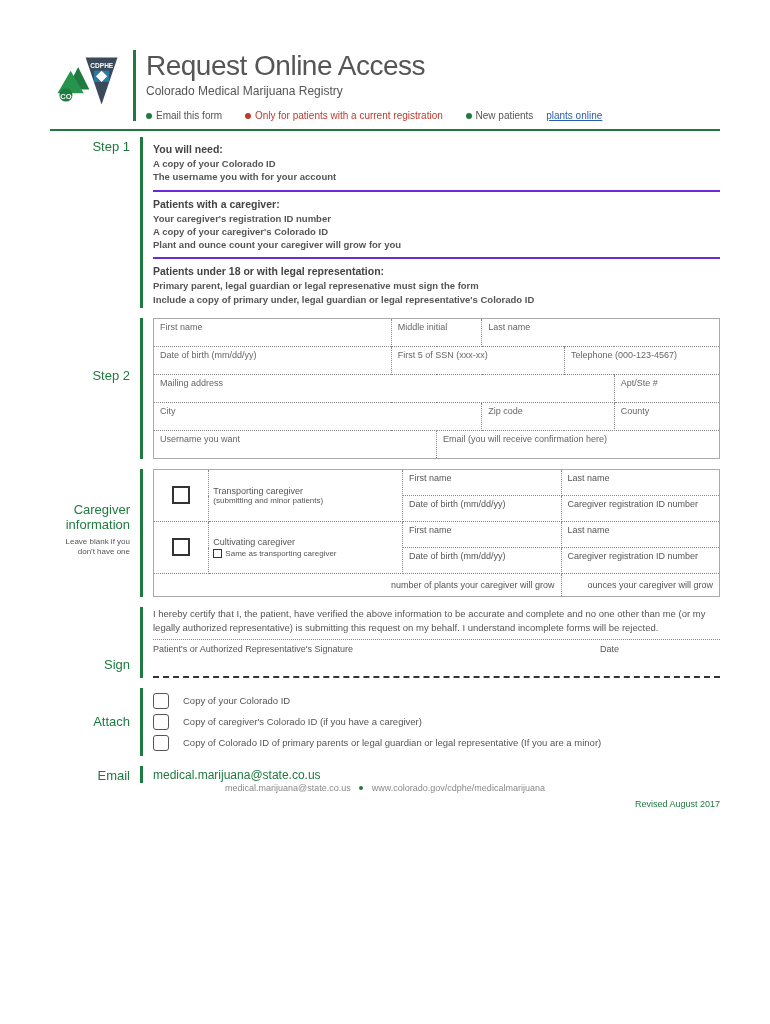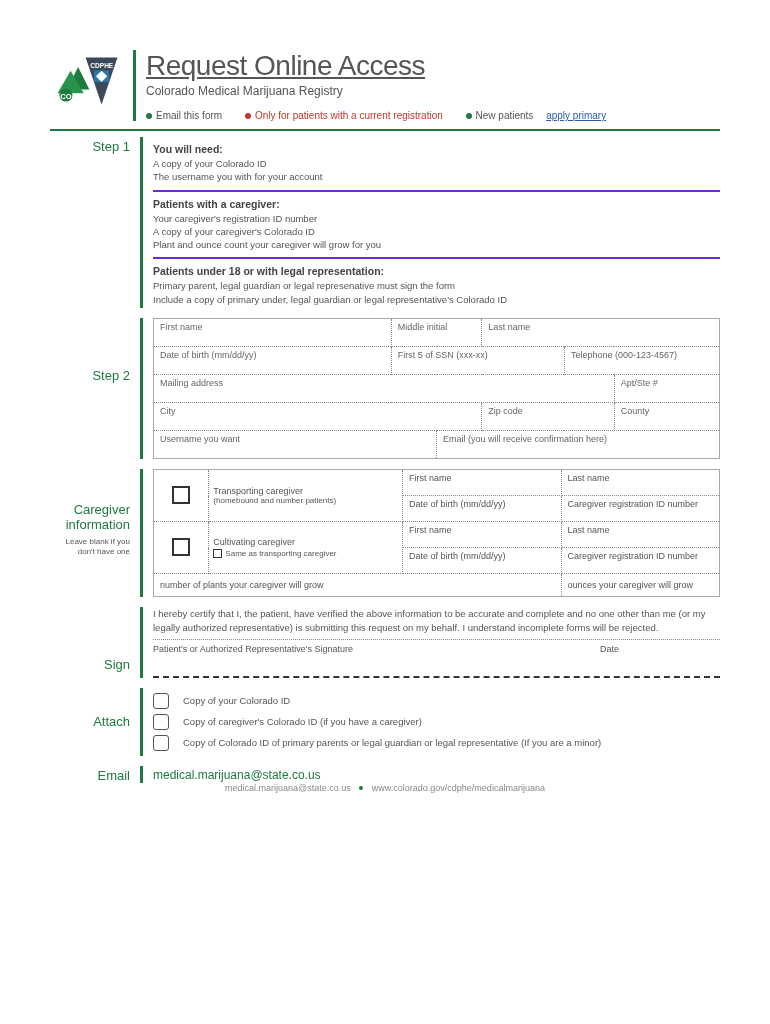--- a/index.html
+++ b/index.html
@@ -1,53 +1,53 @@
 <!DOCTYPE html>
 <html><head>
 <meta charset="utf-8">
 <style>
   * { box-sizing: border-box; margin: 0; padding: 0; }
   body { font-family: Arial, Helvetica, sans-serif; font-size: 10px; color: #555; background: #fff; width: 770px; }
   .page { padding: 50px 50px 30px 50px; }
   .header-row { display: flex; align-items: flex-start; border-bottom: 2px solid #1e7a3f; padding-bottom: 8px; margin-bottom: 6px; }
   .logo { width: 75px; margin-right: 8px; }
   .header-bar { border-left: 3px solid #1e7a3f; padding-left: 10px; flex: 1; }
-  h1 { font-size: 28px; font-weight: normal; color: #555; margin-bottom: 2px; letter-spacing: -0.5px; text-decoration: underline;}
+  h1 { font-size: 28px; font-weight: normal; color: #555; margin-bottom: 2px; letter-spacing: -0.5px;}
   .subtitle { font-size: 12px; color: #555; margin-bottom: 12px; }
   .bullets { font-size: 10px; color: #555; }
   .bullets span { margin-right: 10px; }
   .dot { display: inline-block; width: 6px; height: 6px; border-radius: 50%; margin-right: 4px; vertical-align: middle; }
   .dot.green { background: #1e7a3f; }
   .dot.red { background: #c0392b; }
   .red-text { color: #c0392b; }
   a.link { color: #2a5db0; text-decoration: underline; }
 
   .section { display: flex; margin-top: 6px; }
   .section + .section { margin-top: 10px; }
   .label-col { width: 90px; text-align: right; padding-right: 10px; color: #1e7a3f; font-size: 13px; padding-top: 2px;}
   .label-sub { font-size: 8px; color: #555; line-height: 1.2; margin-top: 4px;}
   .content-col { flex: 1; border-left: 3px solid #1e7a3f; padding-left: 10px; }
 
   .subsec { border-bottom: 2px solid #6d28d9; padding: 6px 0; }
   .subsec:last-child { border-bottom: none; }
   .subh { font-weight: bold; font-size: 10.5px; color: #444; margin-bottom: 2px; }
-  .subline { font-size: 9.5px; line-height: 1.4; }
+  .subline { font-size: 9.5px; line-height: 1.4; font-weight: bold; }
 
   table.grid { width: 100%; border-collapse: collapse; }
   table.grid td { border: 1px dotted #888; padding: 3px 6px 14px 6px; font-size: 9px; color: #666; vertical-align: top; }
   table.grid.outer { border: 1px solid #aaa; }
 
   .cg-table { width: 100%; border-collapse: collapse; border: 1px solid #aaa; }
   .cg-table td { border: 1px dotted #888; font-size: 9px; color: #555; vertical-align: middle; }
   .cg-check-cell { width: 40px; text-align: center; padding: 6px; }
   .cg-type-cell { width: 140px; padding: 6px 4px; font-size: 9px; }
   .cg-field { padding: 3px 6px 12px 6px; vertical-align: top !important; }
   .box { display: inline-block; width: 18px; height: 18px; border: 2px solid #333; }
   .box.sm { width: 9px; height: 9px; border-width: 1.5px; vertical-align: middle; margin-right: 3px;}
-  .cg-bottom td { text-align: left; padding: 6px; }
+  .cg-bottom td { text-align: right; padding: 6px; }
 
   .certify { font-size: 9.5px; line-height: 1.45; padding-bottom: 4px; border-bottom: 1px dotted #888; margin-bottom: 4px; }
   .sig-row { display: flex; font-size: 9px; }
   .sig-row .l { flex: 1; }
   .sig-row .r { width: 120px; }
   .tiny { font-size: 7.5px; color: #777; margin-top:1px;}
   .dashline { border-bottom: 2px dashed #333; margin-top: 22px; width: 100%; }
 
   .attach-row { display: flex; align-items: center; margin: 5px 0; }
   .attach-row .abox { width: 16px; height: 16px; border: 1.5px solid #555; border-radius: 3px; margin-right: 14px; flex-shrink:0;}
@@ -74,21 +74,21 @@
       <text x="43" y="19" font-size="7" fill="#fff" font-weight="bold">CDPHE</text>
       <rect x="47" y="22" width="16" height="12" fill="#2a7aa8"></rect>
       <polygon points="49,28 55,22 61,28 55,34" fill="#fff"></polygon>
     </svg>
     <div class="header-bar">
       <h1>Request Online Access</h1>
       <div class="subtitle">Colorado Medical Marijuana Registry</div>
       <div class="bullets">
         <span><i class="dot green"></i><span>Email this form</span></span>
         <span><i class="dot red"></i><span class="red-text">Only for patients with a current registration</span></span>
-        <span><i class="dot green"></i><span>New patients </span><a href="#" class="link">apply primary</a></span>
+        <span><i class="dot green"></i><span>New patients </span><a href="#" class="link">plants online</a></span>
       </div>
     </div>
   </div>
 
   <div class="section">
     <div class="label-col">Step 1</div>
     <div class="content-col">
       <div class="subsec">
         <div class="subh">You will need:</div>
         <div class="subline">A copy of your Colorado ID</div>
@@ -149,21 +149,21 @@
       <div class="label-sub">Leave blank if you don't have one</div>
     </div>
     <div class="content-col" style="padding-left:0;">
       <div style="padding-left:10px;">
       <table class="cg-table">
         <tbody>
               <tr>
           <td rowspan="2" class="cg-check-cell"><span class="box"></span></td>
           <td rowspan="2" class="cg-type-cell">
             <div>Transporting caregiver</div>
-            <div style="font-size:8px;">(homebound and number patients)</div>
+            <div style="font-size:8px;">(submitting and minor patients)</div>
           </td>
           <td class="cg-field" style="width:28%">First name</td>
           <td class="cg-field" style="width:28%">Last name</td>
         </tr>
         <tr>
           <td class="cg-field">Date of birth (mm/dd/yy)</td>
           <td class="cg-field">Caregiver registration ID number</td>
         </tr>
         <tr>
           <td rowspan="2" class="cg-check-cell"><span class="box"></span></td>
@@ -224,15 +224,16 @@
     <div class="label-col">Email</div>
     <div class="content-col">
       <div class="email-addr">medical.marijuana@state.co.us</div>
     </div>
   </div>
 
   <div class="footer">
     <span>medical.marijuana@state.co.us</span>
     <span class="fd"></span>
     <span>www.colorado.gov/cdphe/medicalmarijuana</span>
+    <div class="rev">Revised August 2017</div>
   </div>
 
 </div>
 
 </body></html>

